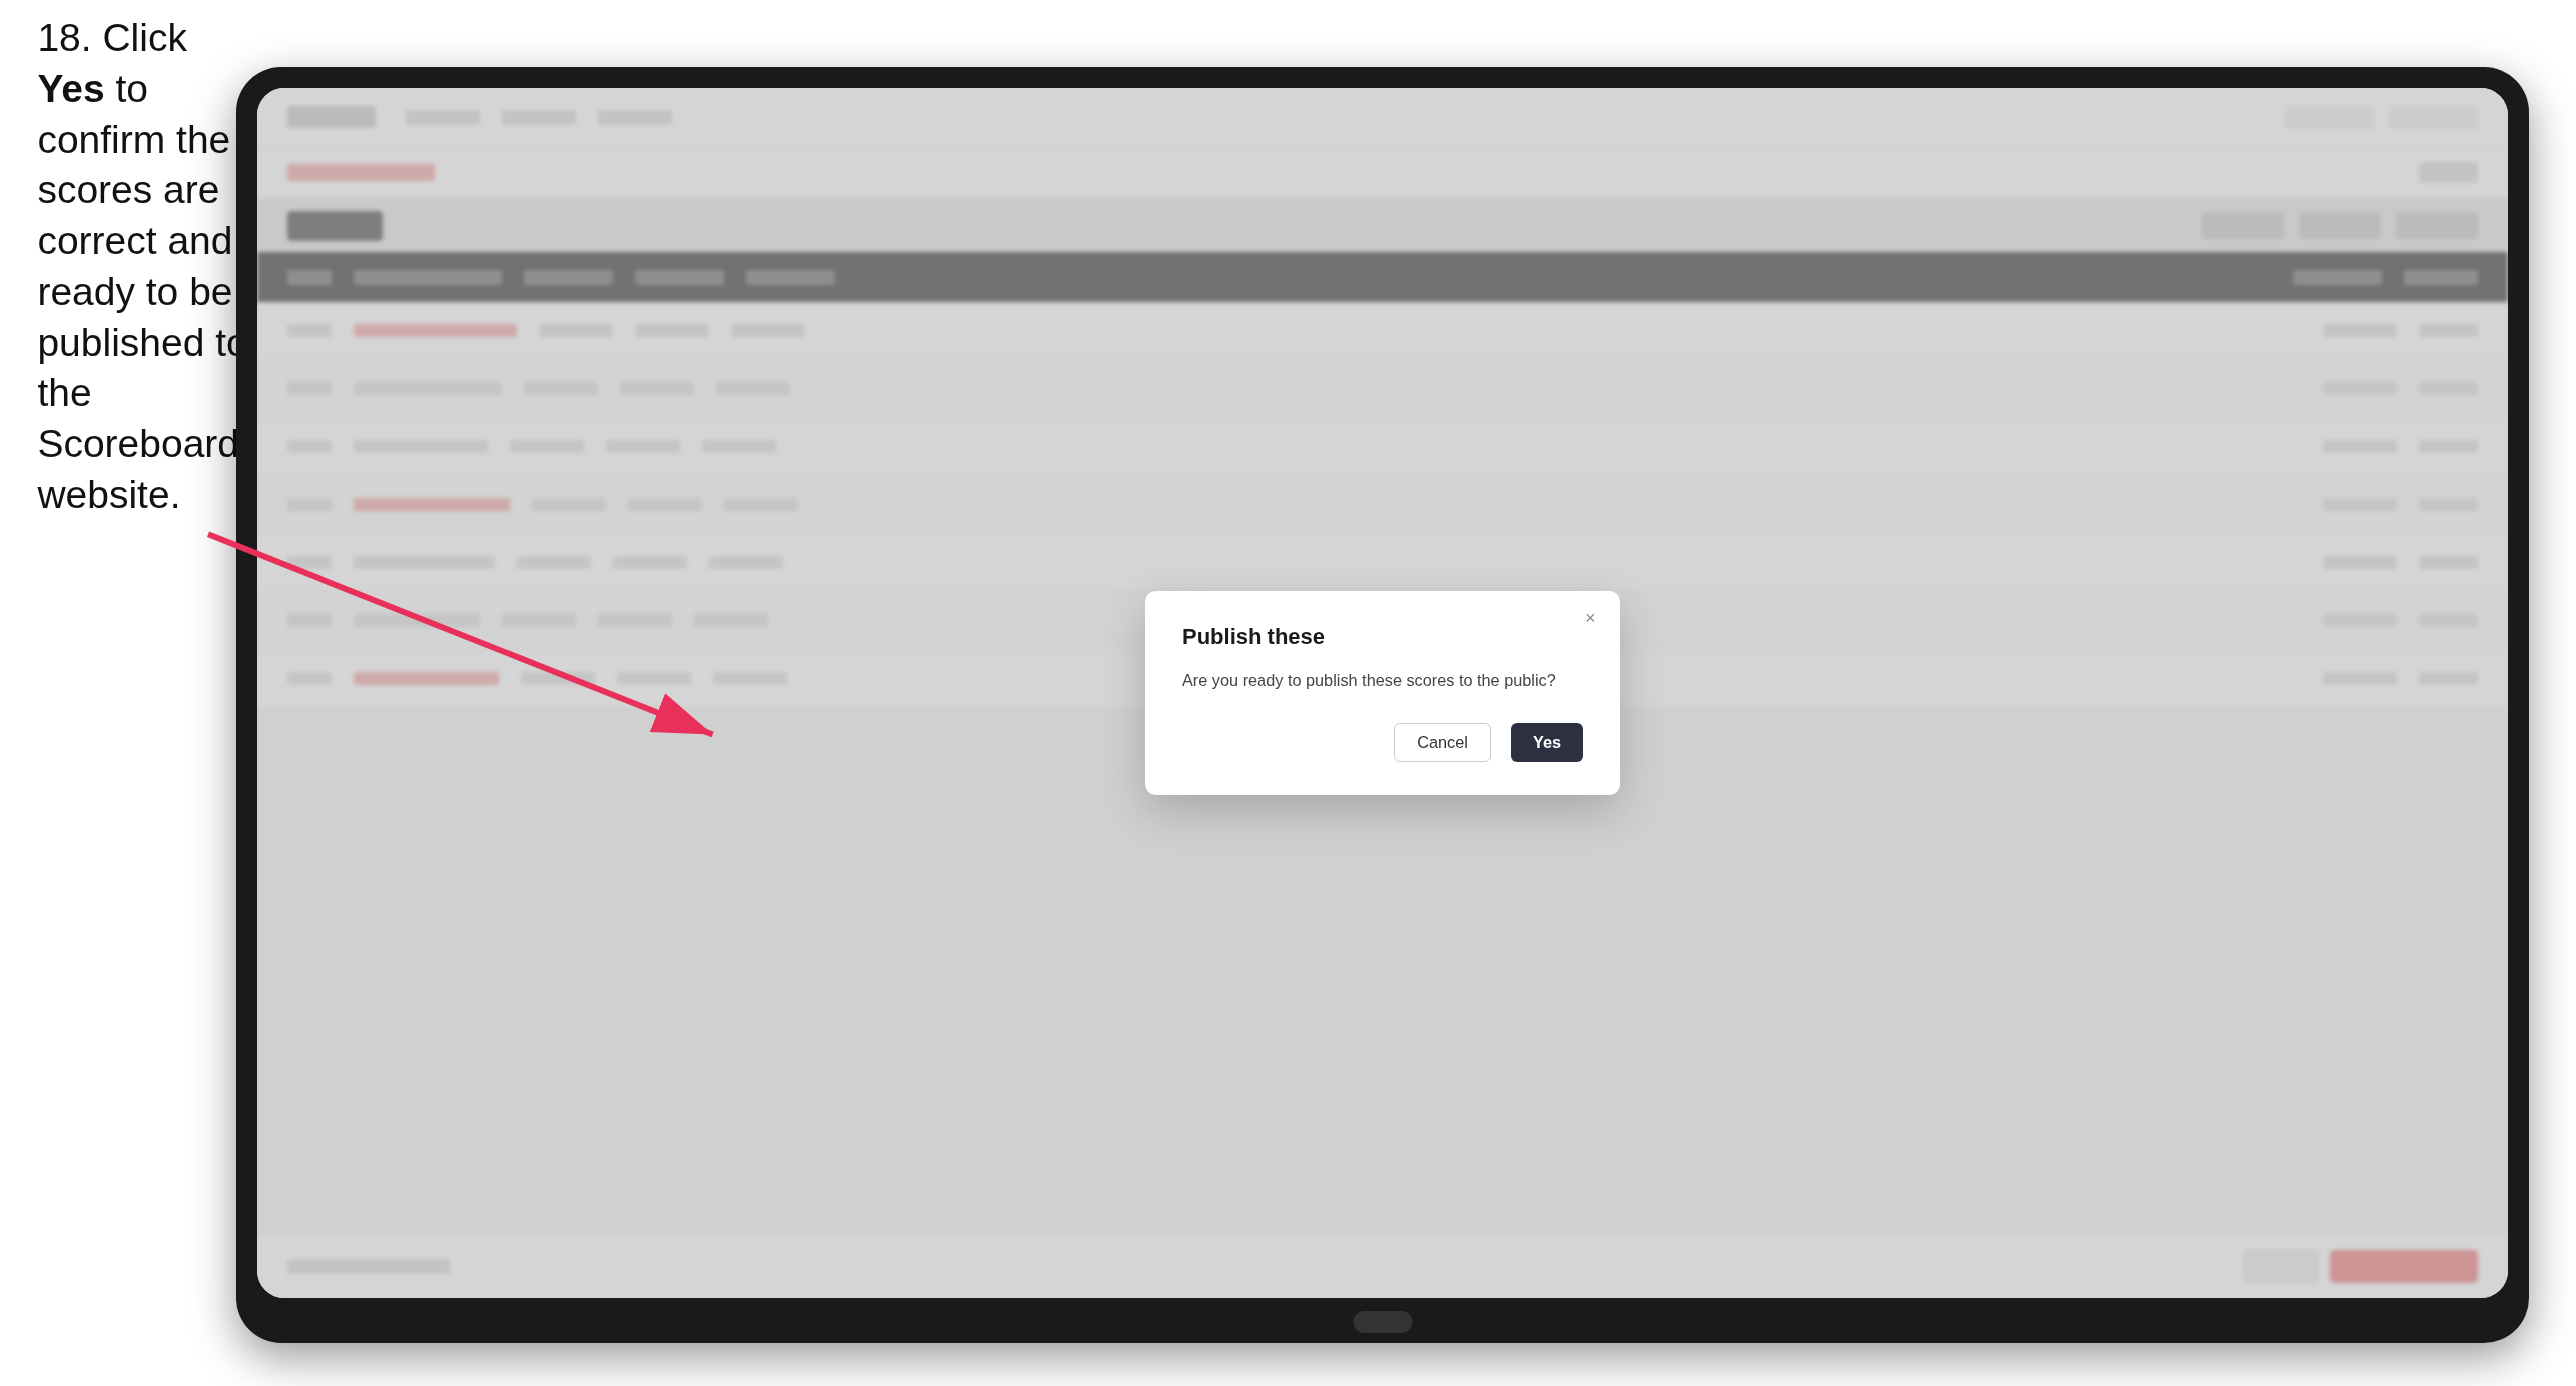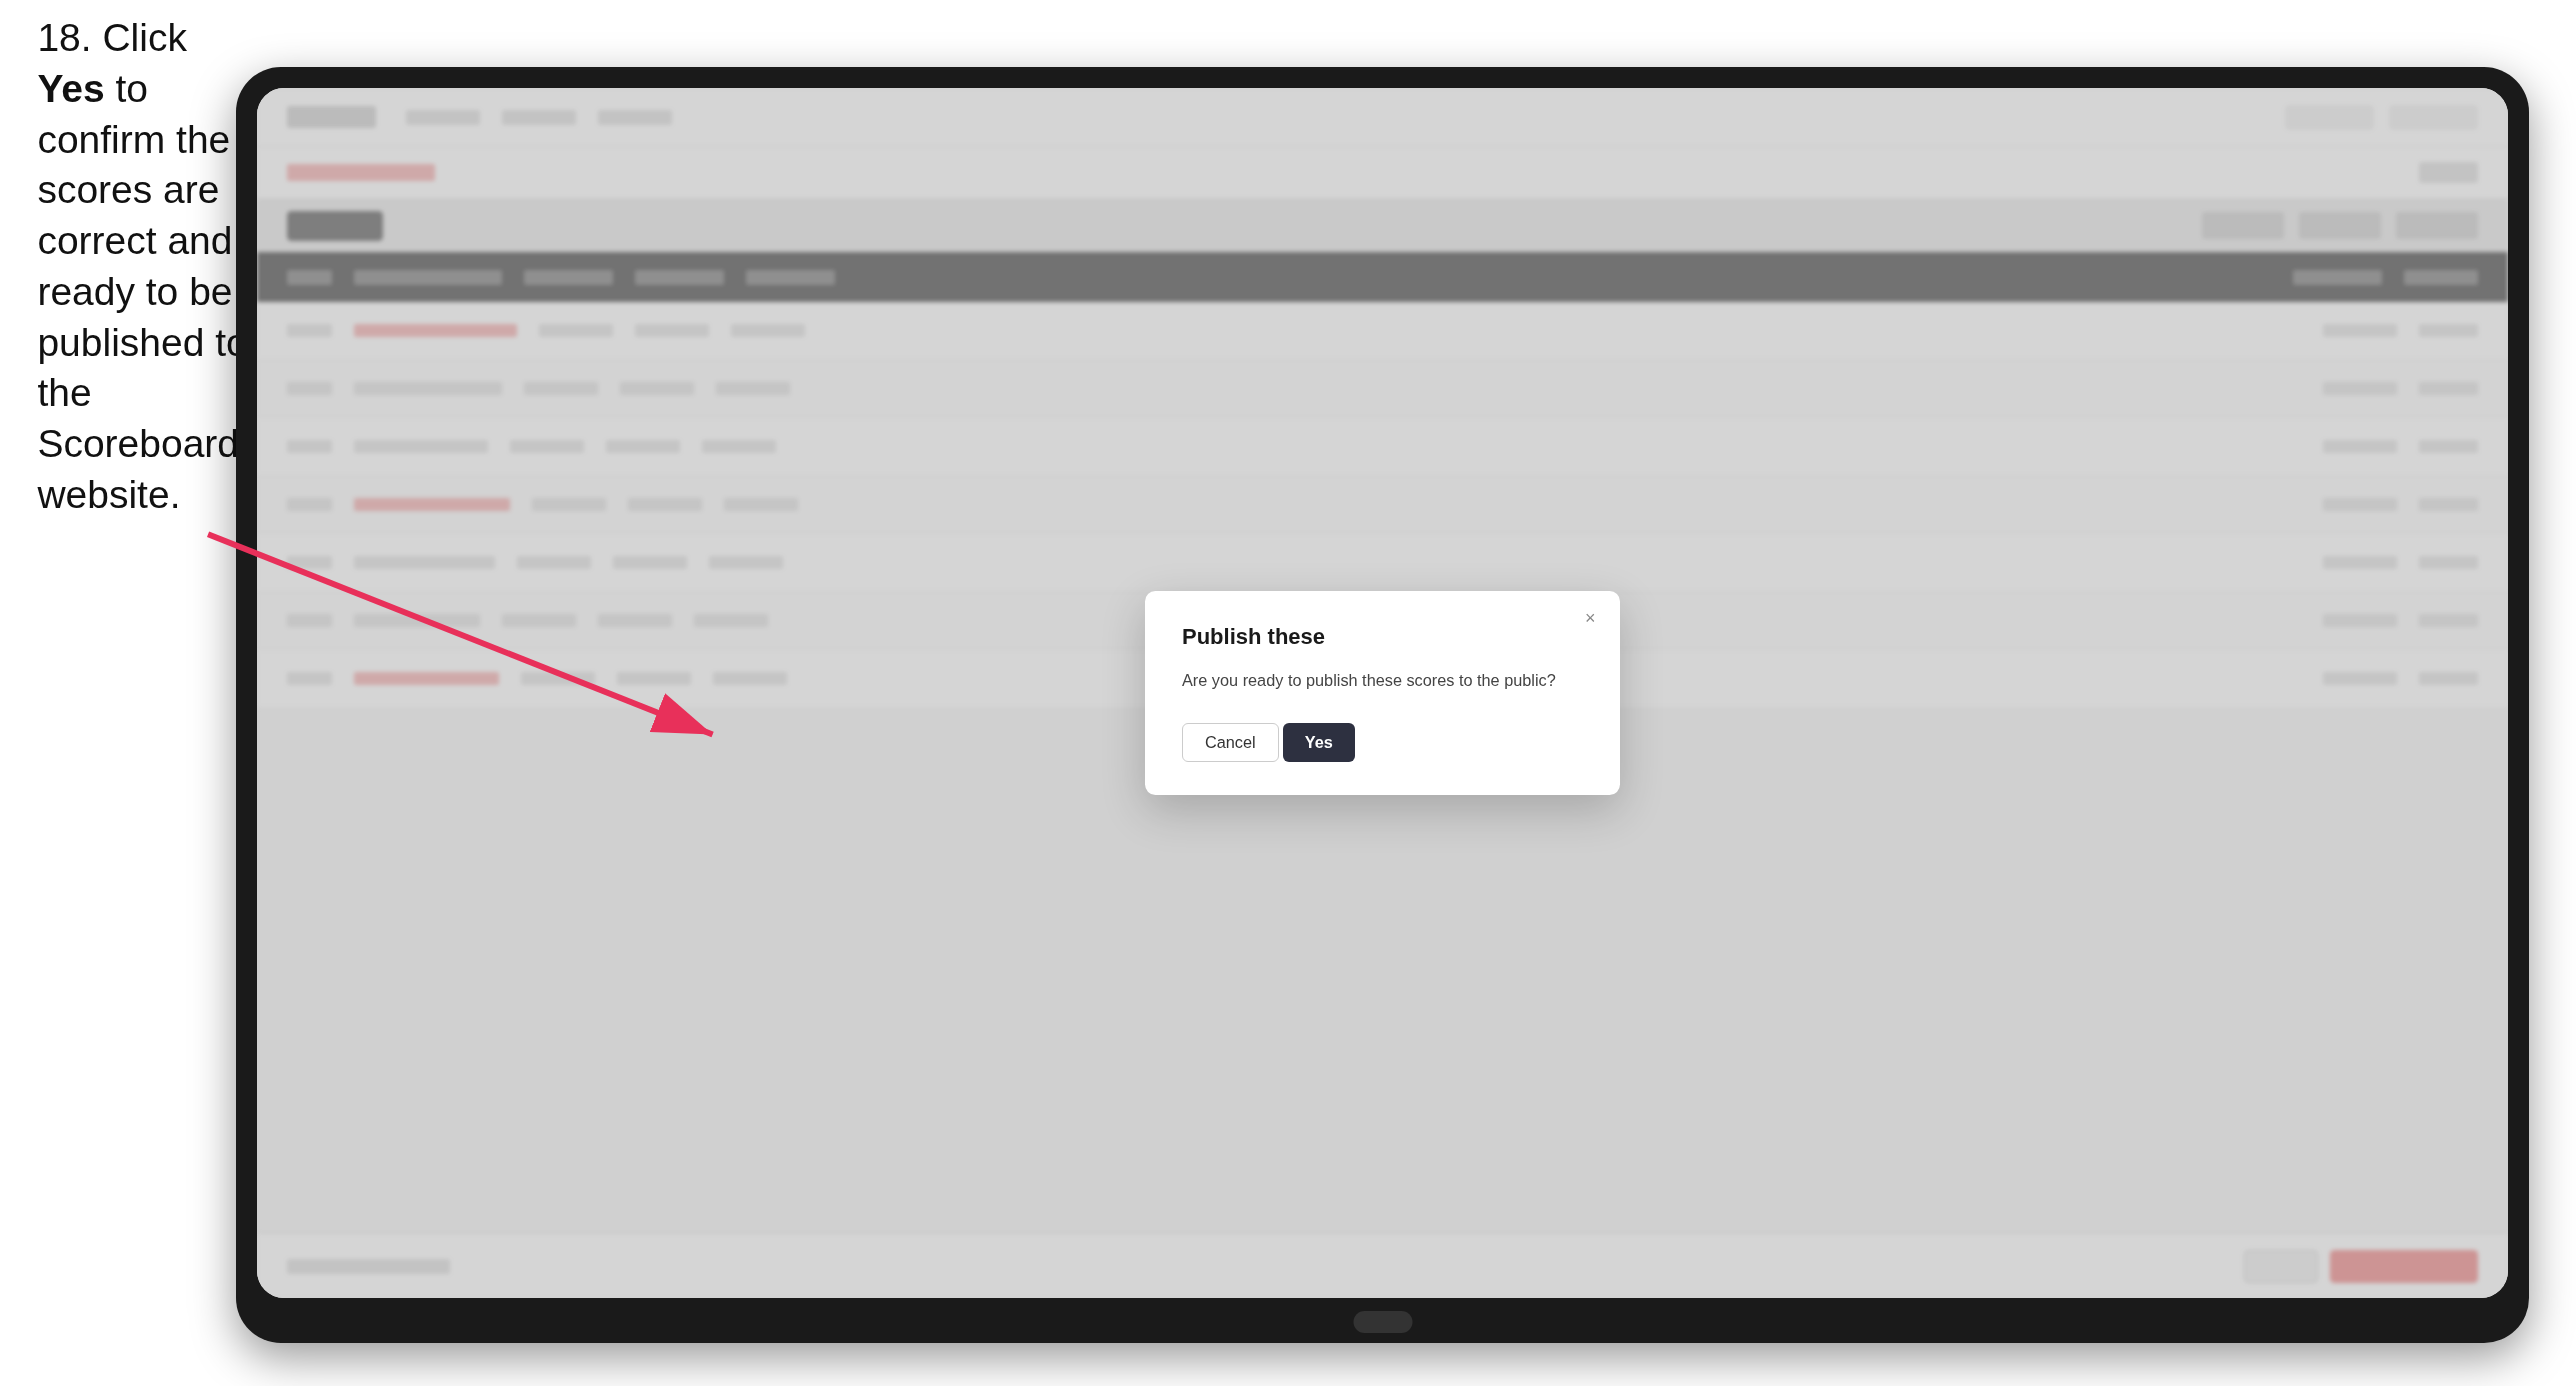--- a/index.html
+++ b/index.html
@@ -303,21 +303,22 @@
       align-items: center;
       justify-content: center;
       font-size: 18px;
       color: #888888;
       cursor: pointer;
       border-radius: 50%;
     }
 
     .modal-buttons {
       display: flex;
-      gap: 4px;
+      justify-content: flex-end;
+      gap: 20px;
     }
 
     .btn-cancel {
       padding: 9px 22px;
       background: #ffffff;
       border: 1.1px solid #cccccc;
       border-radius: 6px;
       font-size: 16.3px;
       color: #333333;
       cursor: pointer;

